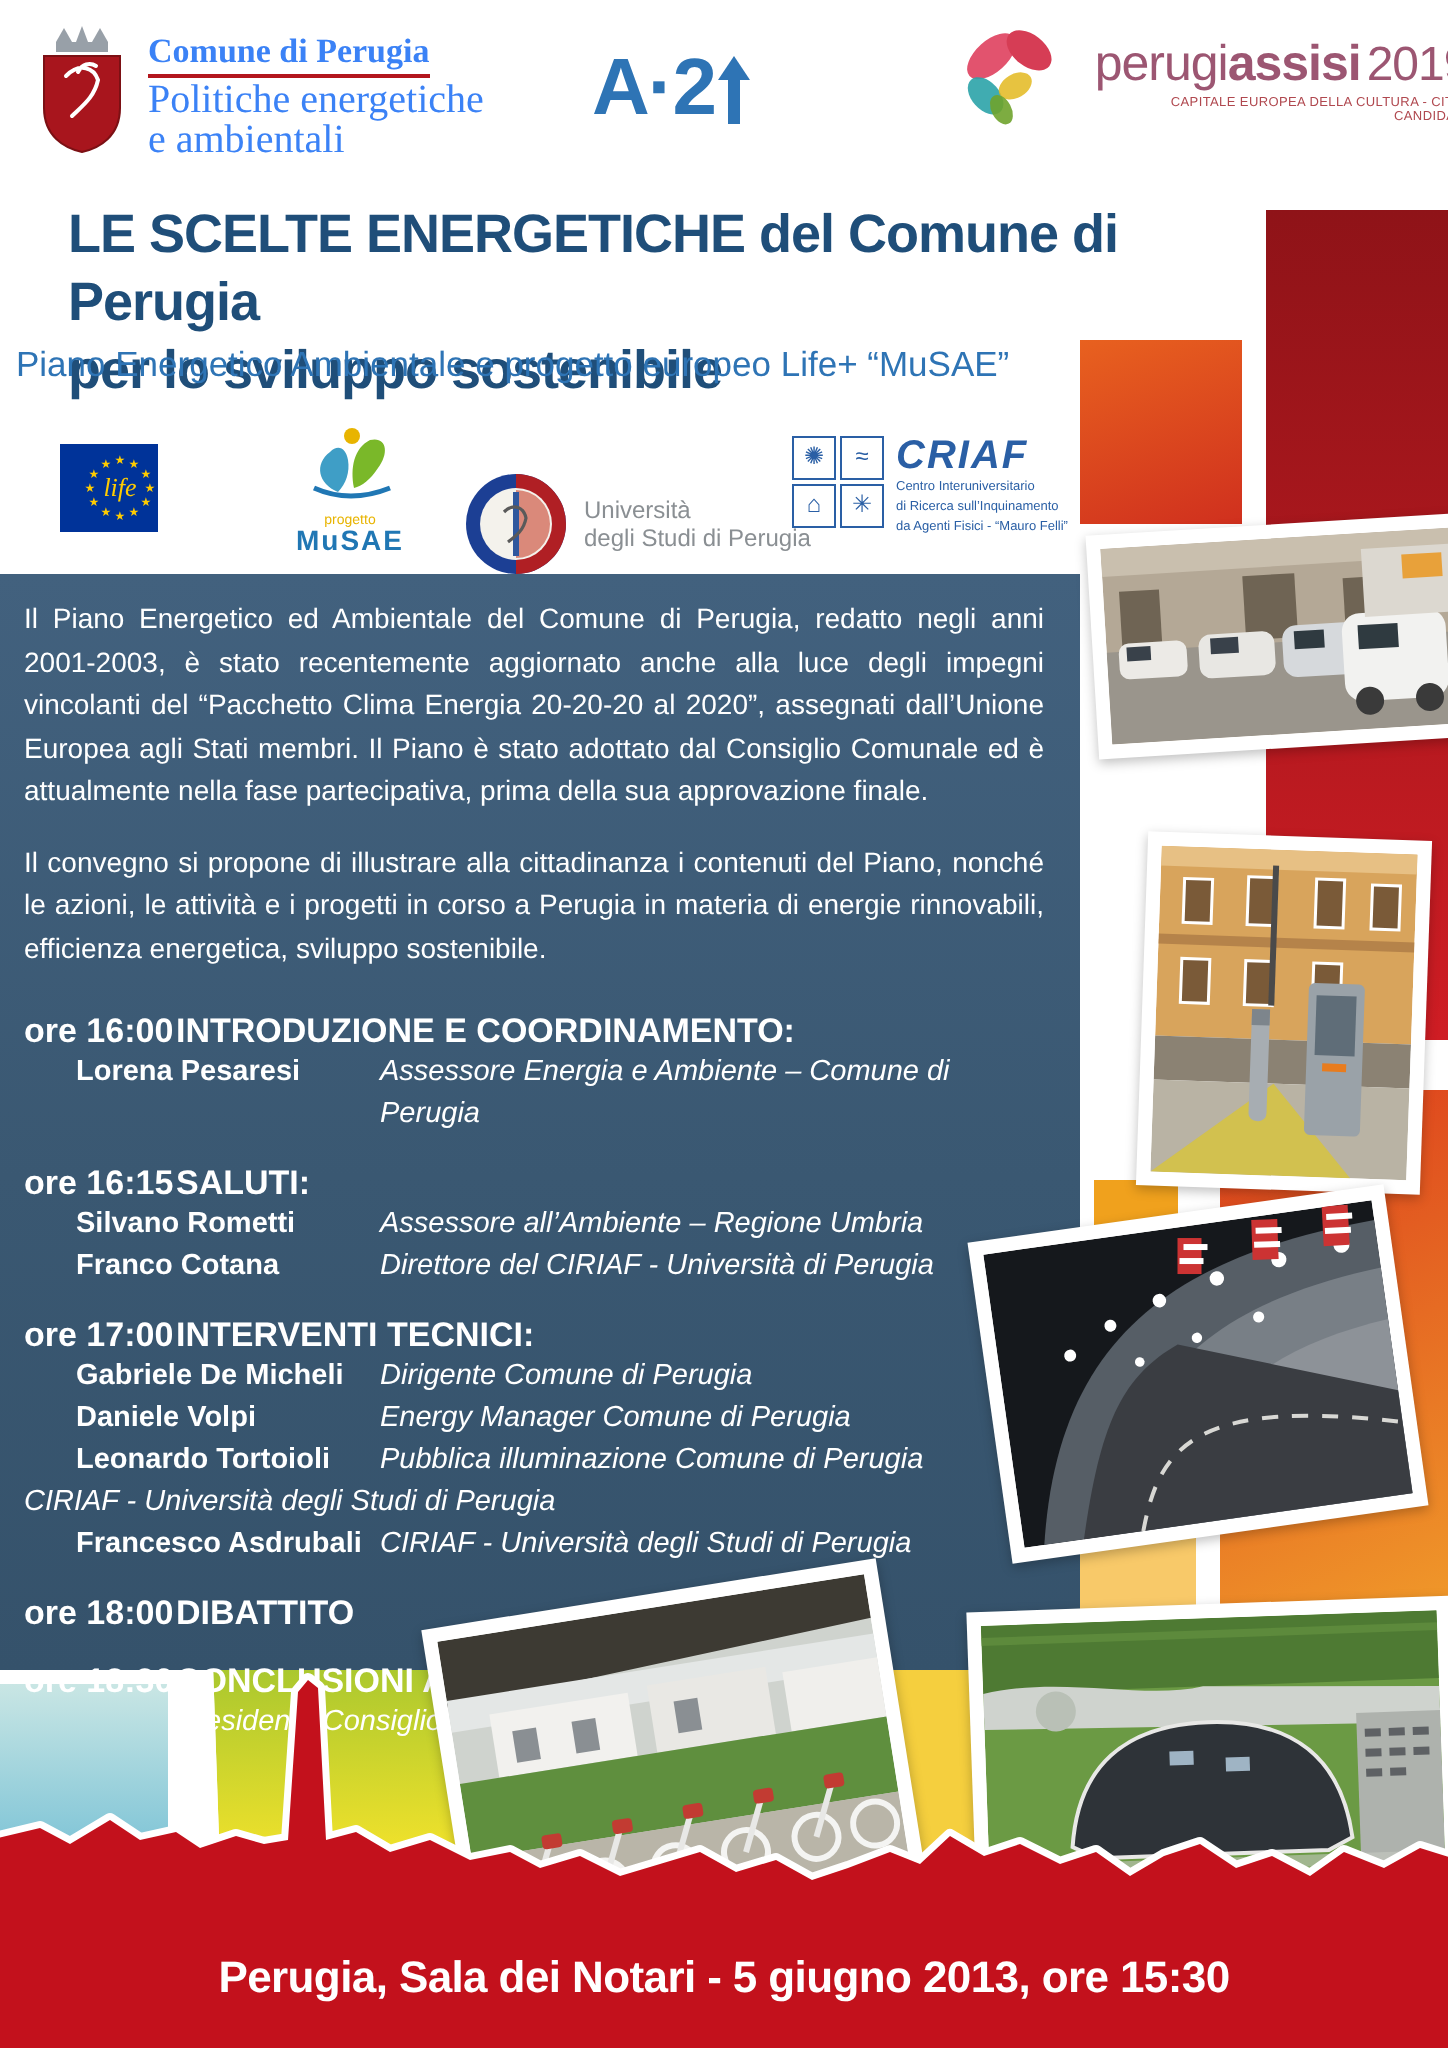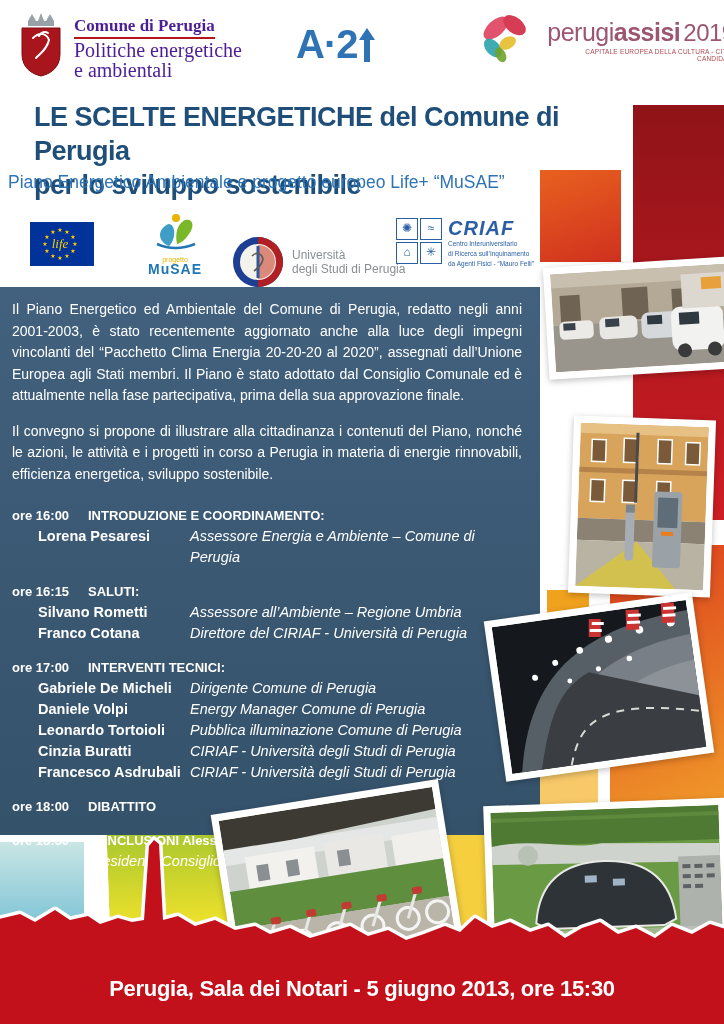--- a/index.html
+++ b/index.html
@@ -6,61 +6,61 @@
     --title-blue:#1f4e79; --accent-blue:#2e74b5; --panel-blue:#3d5a75;
     --footer-red:#c3111c; --dark-red:#9a151b; --plum:#9c5672;
   }
   *{margin:0;padding:0;box-sizing:border-box;}
   body{background:#888;font-family:"Liberation Sans",sans-serif;}
   #poster{position:relative;width:724px;height:1024px;background:#fff;overflow:hidden;margin:0 auto;}
 
   
   #hdr{position:absolute;left:0;top:0;width:724px;height:96px;}
   #crest{position:absolute;left:18px;top:12px;}
-  #comune-txt{position:absolute;left:74px;top:16px;font-family:"Liberation Serif",serif;color:#4c1d95;}
+  #comune-txt{position:absolute;left:74px;top:16px;font-family:"Liberation Serif",serif;color:#3b82f6;}
   #comune-txt .t1{font-size:17px;font-weight:bold;border-bottom:2px solid #b3161d;padding-bottom:1px;display:inline-block;}
   #comune-txt .t2{font-size:20px;line-height:17px;margin-top:3px;}
   #a21{position:absolute;left:296px;top:22px;color:var(--accent-blue);font-size:40px;font-weight:bold;letter-spacing:-1px;display:flex;align-items:center;}
   #a21 svg{margin-left:2px;}
   #pa{position:absolute;left:478px;top:10px;display:flex;align-items:center;}
   #pa-txt{margin-left:14px;}
   #pa-name{font-size:25px;color:var(--plum);letter-spacing:-0.5px;}
   #pa-name .b{font-weight:bold;}
   #pa-name .yr{font-weight:normal;margin-left:3px;font-size:24px;}
   #pa-cap{font-size:6.5px;color:#b0484f;text-align:right;margin-top:1px;letter-spacing:0.2px;}
 
   
   #title{position:absolute;left:34px;top:100px;width:600px;color:var(--title-blue);
          font-size:27px;font-weight:bold;line-height:34px;letter-spacing:-0.5px;}
   #subtitle{position:absolute;left:8px;top:172px;width:560px;color:var(--accent-blue);font-size:17.5px;}
 
   
   #logos{position:absolute;left:0;top:212px;width:540px;height:72px;}
-  #life{position:absolute;left:30px;top:10px;width:64px;height:44px;background:#003399;}
+  #life{position:absolute;left:30px;top:10px;width:49px;height:44px;background:#003399;}
   #musae{position:absolute;left:136px;top:0px;width:78px;text-align:center;}
   #musae .lbl{font-size:14px;font-weight:bold;color:#2077b4;letter-spacing:1px;margin-top:-2px;}
   #musae .sub{font-size:7px;color:#e8b400;}
   #unipg{position:absolute;left:232px;top:24px;display:flex;align-items:center;}
   #unipg .txt{margin-left:8px;color:#8a8f93;font-size:12px;line-height:14px;}
   #criaf{position:absolute;left:396px;top:6px;display:flex;}
   #criaf-grid{display:grid;grid-template-columns:22px 22px;grid-template-rows:22px 22px;gap:2px;}
   #criaf-grid .cell{border:1.5px solid #2a5fa5;background:#fff;color:#2a5fa5;font-size:12px;line-height:19px;text-align:center;}
   #criaf .txt{margin-left:6px;}
   #criaf .wordmark{font-size:20px;font-weight:bold;font-style:italic;color:#2a5fa5;letter-spacing:1px;line-height:20px;}
   #criaf .small{font-size:6.5px;color:#2a5fa5;line-height:8px;margin-top:2px;}
 
   
   #panel{position:absolute;left:0;top:287px;width:540px;height:548px;
          background:linear-gradient(180deg,#42617e 0%,#3a5872 55%,#35526b 100%);
          color:#fff;padding:12px 18px 0 12px;z-index:2;}
   .para{font-size:14px;line-height:21.5px;text-align:justify;}
   #p1{margin-bottom:14px;}
   #p2{margin-bottom:20px;}
   .sg{margin-bottom:13px;}
-  .sg .head{display:flex;font-weight:bold;font-size:13px;line-height:21px;}
+  .sg .head{display:flex;font-weight:bold;font-size:17px;line-height:21px;}
   .sg .time{width:76px;flex:none;}
   .sg .srow{display:flex;font-size:14.5px;line-height:21px;}
   .sg .nm{flex:none;width:152px;margin-left:26px;font-weight:bold;}
   .sg .rl{font-style:italic;}
   .sg .note{font-style:italic;font-size:14.5px;line-height:21px;margin-left:76px;}
 
   
   .blk{position:absolute;z-index:1;}
   #bk-darkred{left:633px;top:105px;width:91px;height:415px;background:linear-gradient(180deg,#8f1318,#cf1d24);}
   #bk-orsq{left:540px;top:170px;width:81px;height:92px;background:linear-gradient(160deg,#e8611f,#d0301e);}
@@ -250,21 +250,20 @@
           </div>
           <div class="srow">
             <span class="nm">Daniele Volpi</span>
             <span class="rl">Energy Manager Comune di Perugia</span>
           </div>
           <div class="srow">
             <span class="nm">Leonardo Tortoioli</span>
             <span class="rl">Pubblica illuminazione Comune di Perugia</span>
           </div>
           <div class="srow">
-            <span class="nm">Cinzia Buratti</span>
             <span class="rl">CIRIAF - Università degli Studi di Perugia</span>
           </div>
           <div class="srow">
             <span class="nm">Francesco Asdrubali</span>
             <span class="rl">CIRIAF - Università degli Studi di Perugia</span>
           </div>
         </div>
         <div class="sg">
           <div class="head">
             <span class="time">ore 18:00</span>

